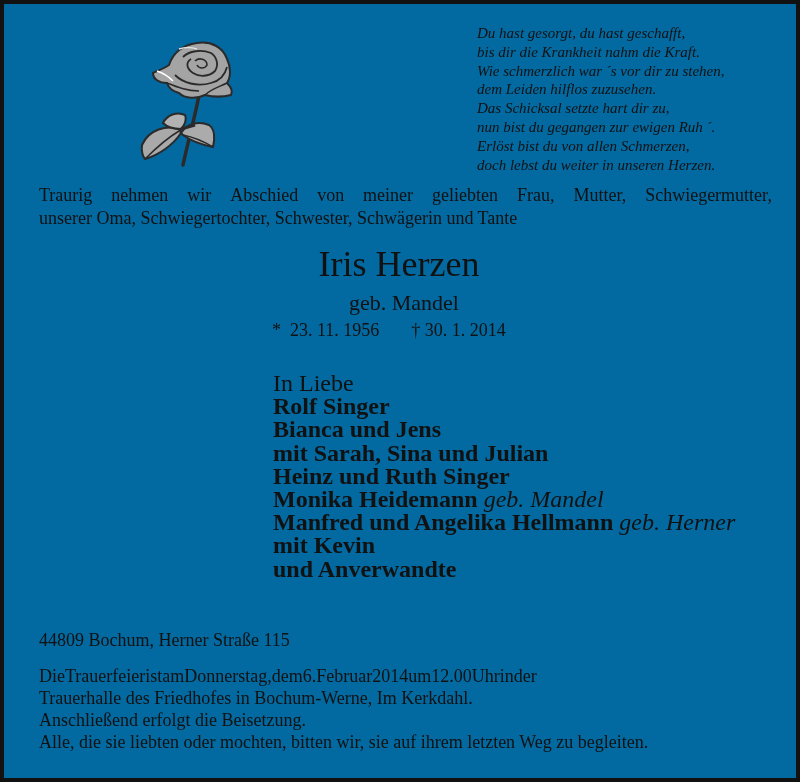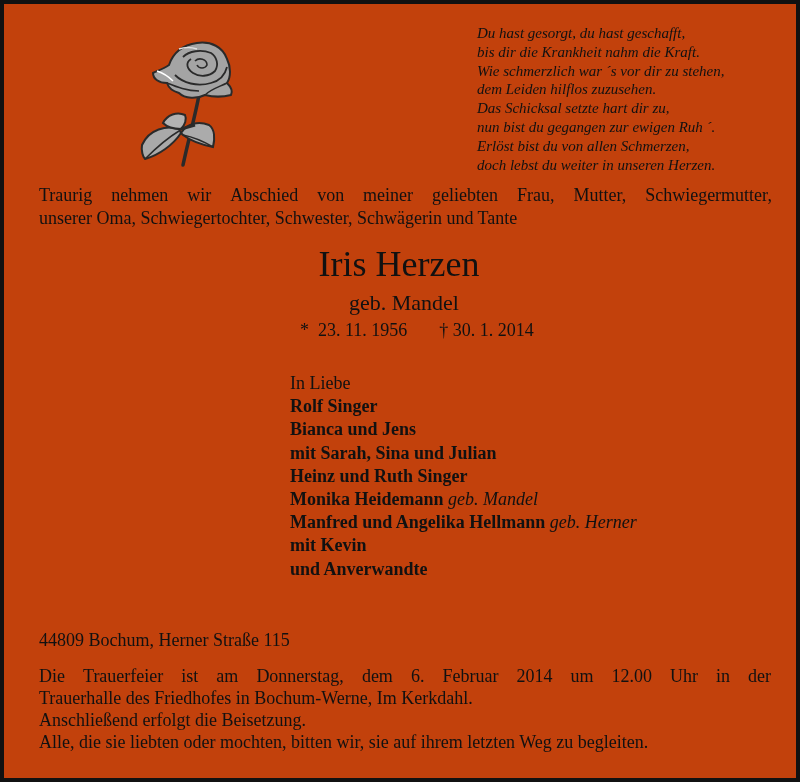--- a/index.html
+++ b/index.html
@@ -14,21 +14,21 @@
       overflow: hidden;
       font-family: "Liberation Serif", "DejaVu Serif", serif;
       color: #111111;
     }
     .frame {
       position: absolute;
       left: 0; top: 0;
       width: 800px; height: 782px;
       box-sizing: border-box;
       border: 4px solid #111111;
-      background: #c2410c;
+      background: #0369a1;
     }
     .rose {
       position: absolute;
       left: 135px;
       top: 33px;
       width: 110px;
       height: 132px;
     }
     .poem {
       position: absolute;
@@ -77,28 +77,27 @@
       line-height: 26px;
     }
     .dates {
       position: absolute;
       left: 268px;
       top: 315px;
       font-size: 18px;
       line-height: 22px;
       white-space: pre;
     }
-    .dates .born { margin-right: 32px; margin-left: 28px; }
+    .dates .born { margin-right: 32px; }
     .family {
       position: absolute;
       left: 269px;
       top: 368px;
-      font-size: 18px;
+      font-size: 24px;
       line-height: 23.2px;
-      margin-left: 17px;
     }
     .family .line { white-space: nowrap; }
     .family .bold { font-weight: bold; }
     .family .note { font-style: italic; font-weight: normal; }
     .address {
       position: absolute;
       left: 35px;
       top: 625px;
       font-size: 18px;
       line-height: 22px;
@@ -107,21 +106,20 @@
       position: absolute;
       left: 35px;
       top: 661px;
       width: 732px;
       font-size: 18px;
       line-height: 22px;
     }
     .funeral .line { white-space: nowrap; }
     .funeral .justify {
       display: flex;
-      justify-content: space-between;
     }
   </style>
 </head>
 <body>
 
 <div class="frame">
 
   <svg class="rose" viewBox="0 0 110 132" xmlns="http://www.w3.org/2000/svg">
 
     <path d="M60 58 C 56 80, 50 100, 44 128" stroke="#2a2a2a" stroke-width="3.5" fill="none" stroke-linecap="round"></path>

